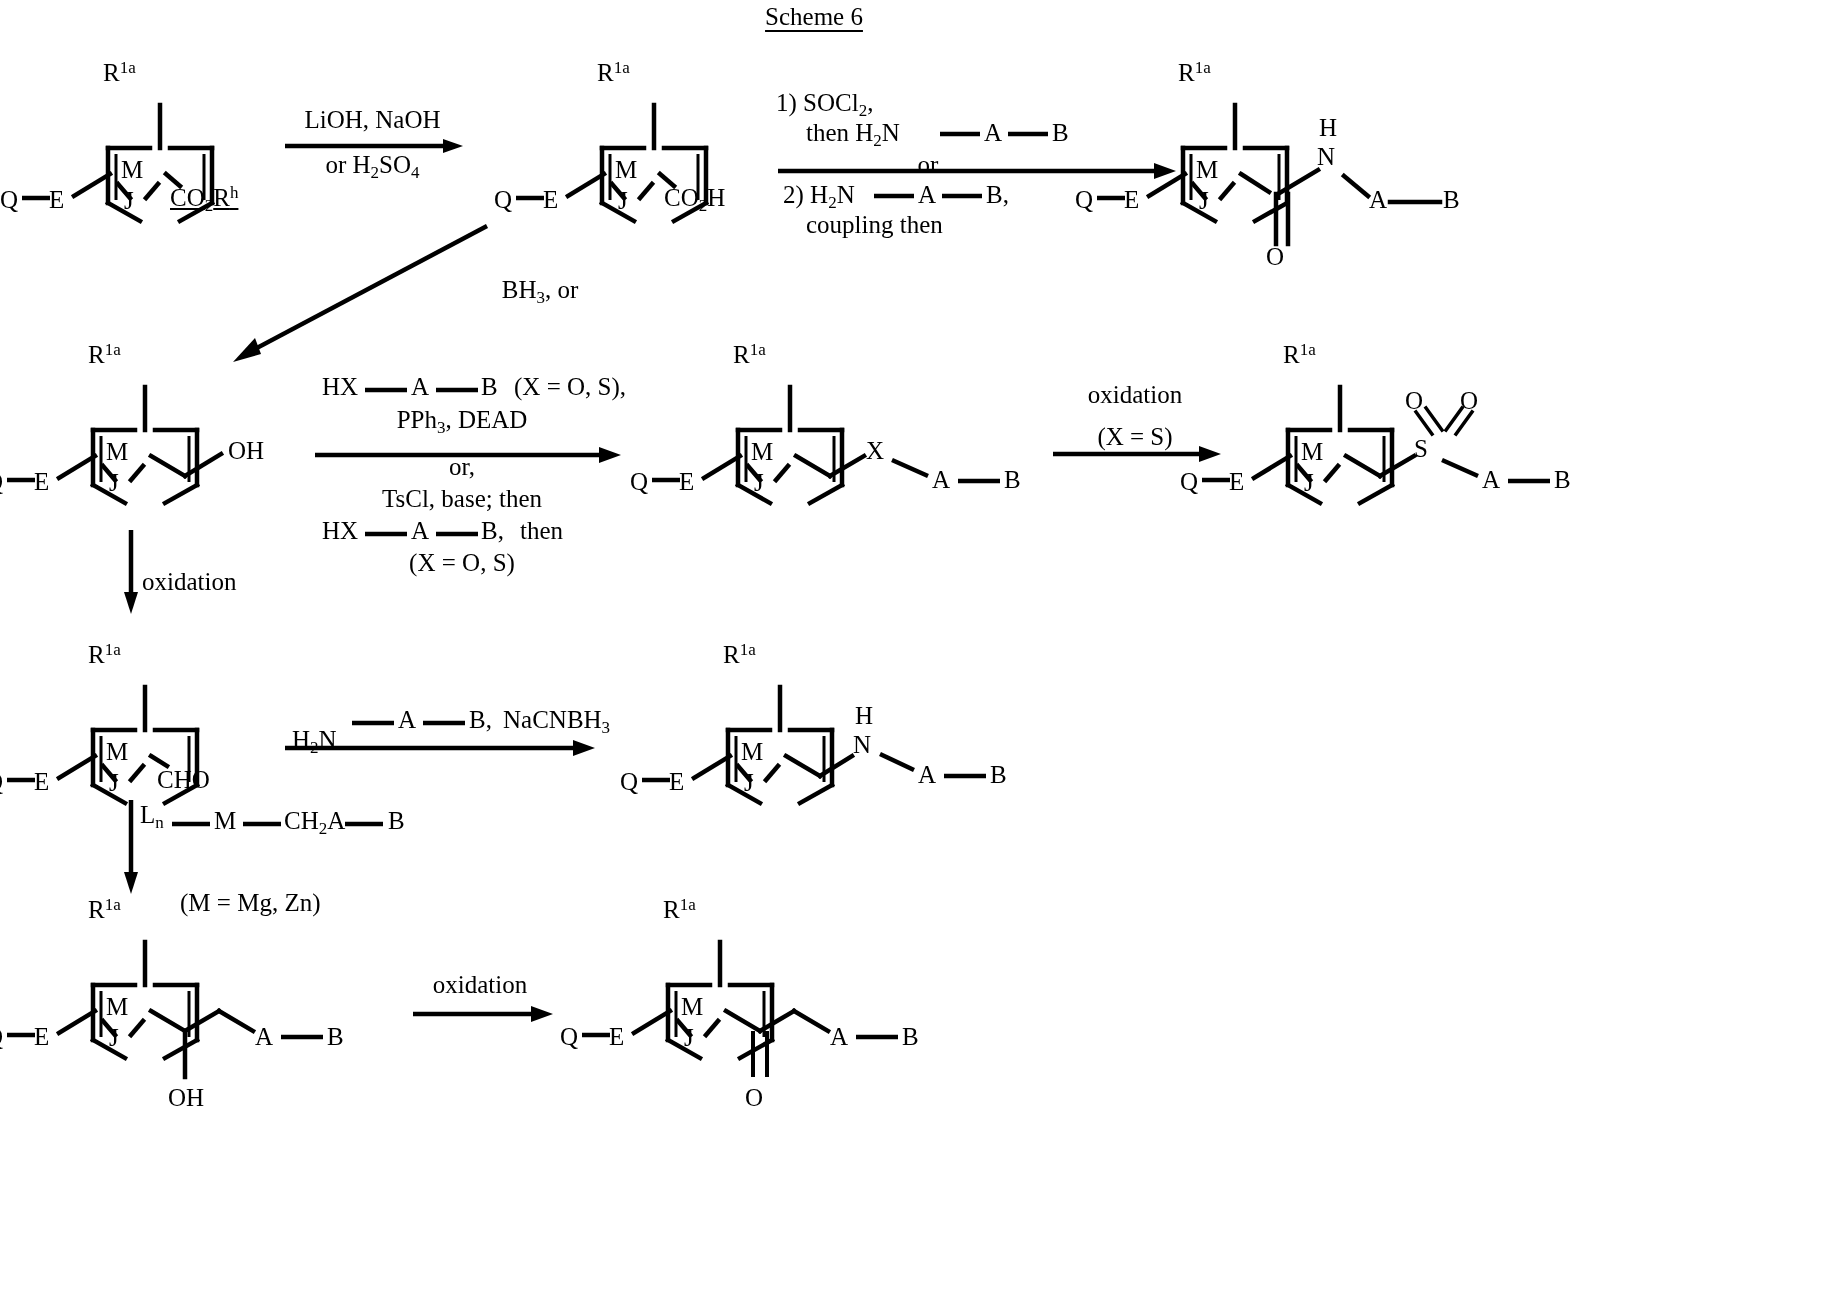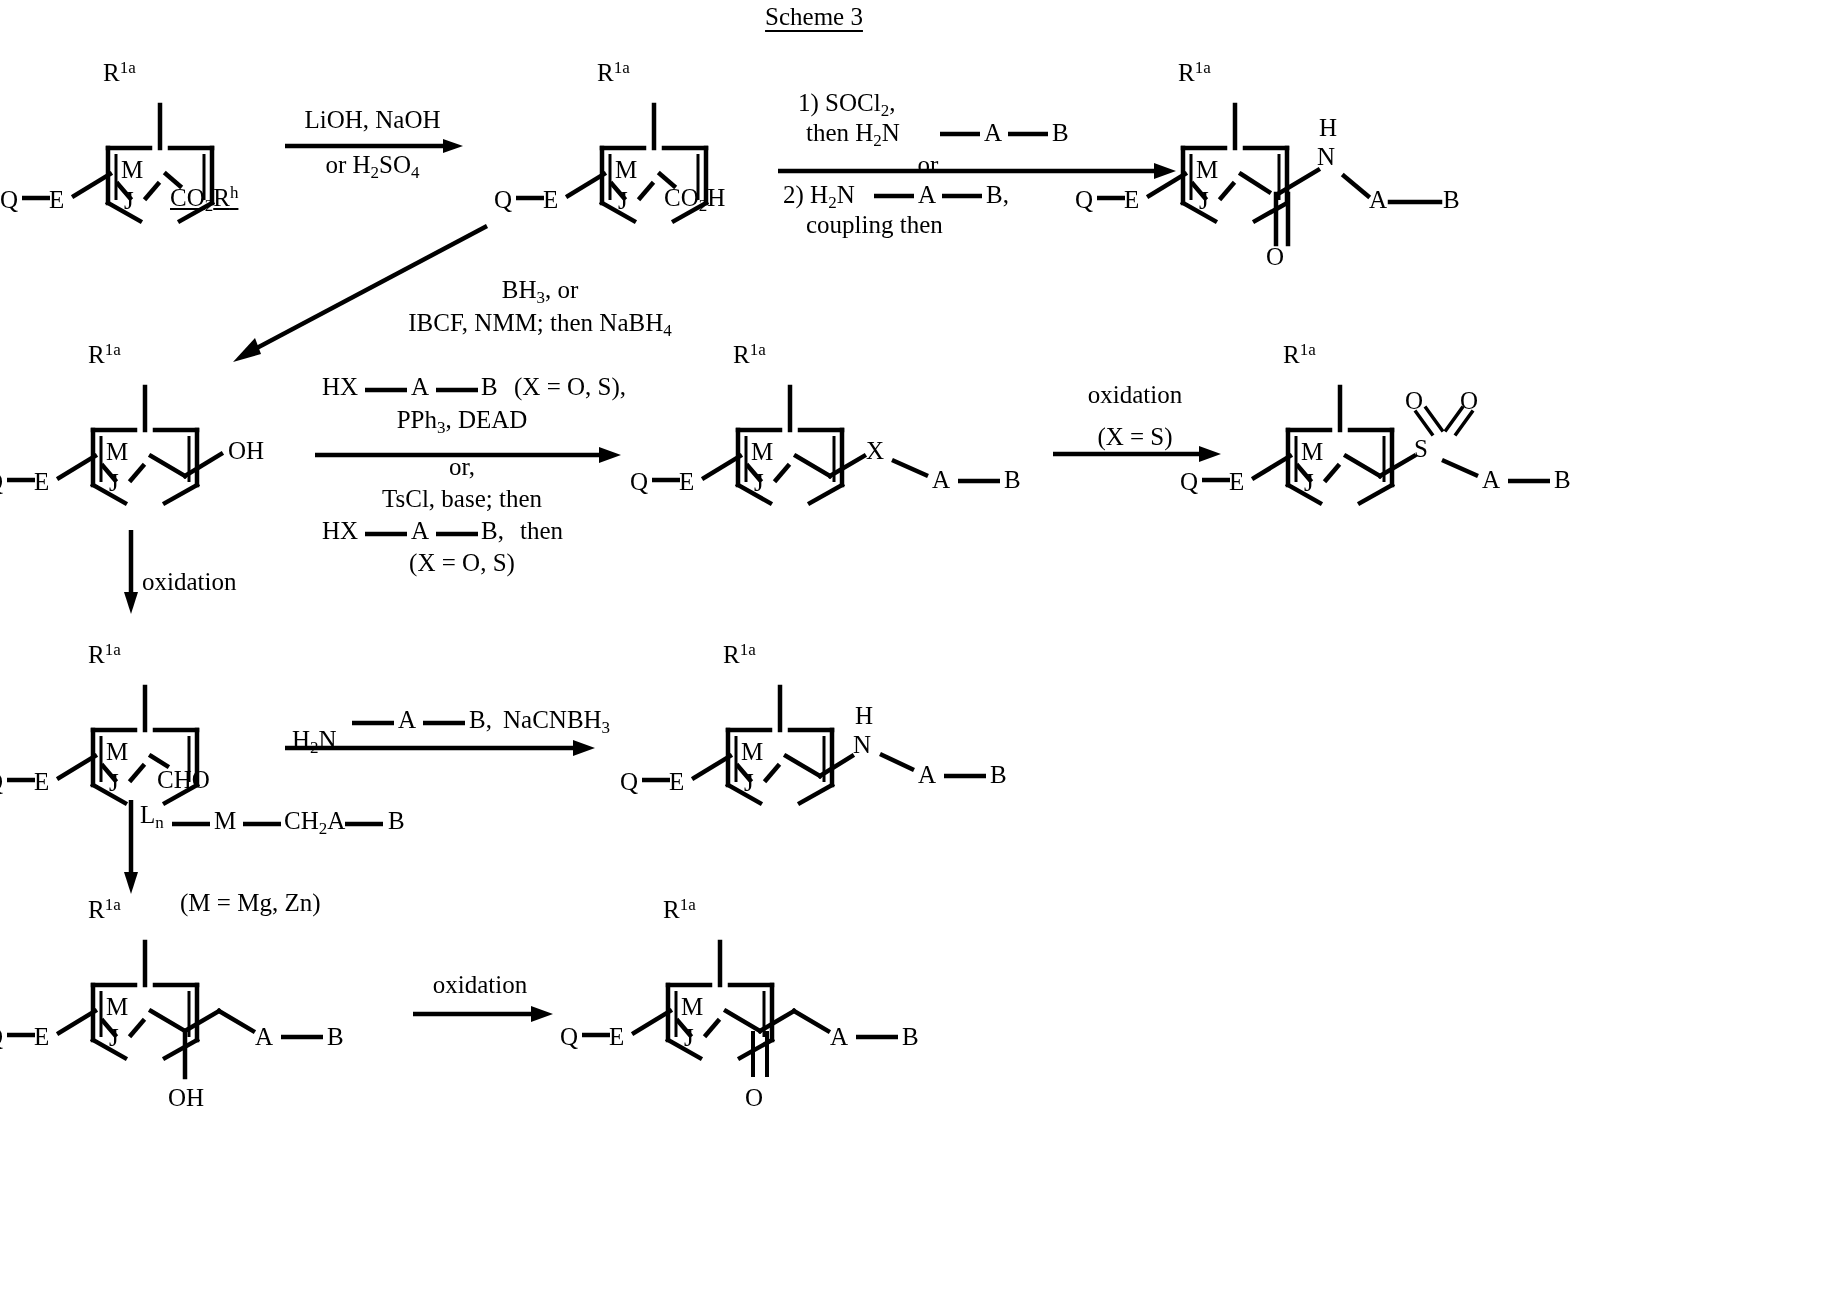--- a/index.html
+++ b/index.html
@@ -14,21 +14,21 @@
   sub{font-size:0.68em;vertical-align:-0.28em;}
   sup{font-size:0.68em;vertical-align:0.45em;}
   svg{display:block;overflow:visible;}
   .stroke{stroke:#000;fill:none;}
 </style>
 </head>
 <body>
 
 <div class="page">
 
-  <div class="abs txt title ctr" style="left:714px;top:2px;width:200px;">Scheme 3</div>
+  <div class="abs txt title ctr" style="left:714px;top:2px;width:200px;">Scheme 6</div>
 
   <div class="abs" style="left:0px;top:58px;">
     <svg width="300" height="165" viewBox="0 0 300 165">
       <g class="stroke" stroke-width="4.5" stroke-linecap="square">
 
         <path d="M108 90 L108 145"></path>
         <path d="M108 90 L150 90"></path>
         <path d="M170 90 L212 90"></path>
         <path d="M212 90 L212 145"></path>
         <path d="M160 47 L160 90"></path>
@@ -112,21 +112,21 @@
     <svg width="110" height="40">
       <g class="stroke" stroke-width="4.5" stroke-linecap="square">
         <path d="M2 28 L38 6"></path>
           <path d="M46 16 L58 30"></path>
         <path d="M74 30 L86 16"></path>
           <path d="M94 6 L108 18"></path>
       </g>
     </svg>
   </div>
 
-  <div class="abs txt rg" style="left:798px;top:88px;">
+  <div class="abs txt rg" style="left:776px;top:88px;">
     1) SOCl<sub>2</sub>,
   </div>
   <div class="abs txt rg" style="left:806px;top:118px;">
     then  H<sub>2</sub>N
   </div>
   <div class="abs" style="left:940px;top:130px;">
     <svg width="42" height="8">
         <line class="stroke" stroke-width="4.5" x1="0" y1="4" x2="40" y2="4"></line>
       </svg>
   </div>
@@ -221,21 +221,20 @@
   <div class="abs txt rg" style="left:1443px;top:185px;">B</div>
   <div class="abs txt rg" style="left:1266px;top:242px;">O</div>
 
   <div class="abs" style="left:225px;top:222px;">
     <svg width="270" height="150">
       <line class="stroke" stroke-width="4.5" x1="262" y1="4" x2="28" y2="128"></line>
       <polygon points="8,140 36,132 30,116" fill="#000"></polygon>
     </svg>
   </div>
   <div class="abs txt rg ctr" style="left:400px;top:275px;width:280px;">BH<sub>3</sub>, or</div>
-  <div class="abs txt rg ctr" style="left:385px;top:308px;width:310px;">IBCF, NMM; then NaBH<sub>4</sub></div>
 
   <div class="abs" style="left:-15px;top:340px;">
     <svg width="300" height="165" viewBox="0 0 300 165">
       <g class="stroke" stroke-width="4.5" stroke-linecap="square">
         <path d="M108 90 L108 145"></path>
           <path d="M108 90 L150 90"></path>
         <path d="M170 90 L212 90"></path>
           <path d="M212 90 L212 145"></path>
         <path d="M160 47 L160 90"></path>
         <path d="M108 145 L140 163"></path>

